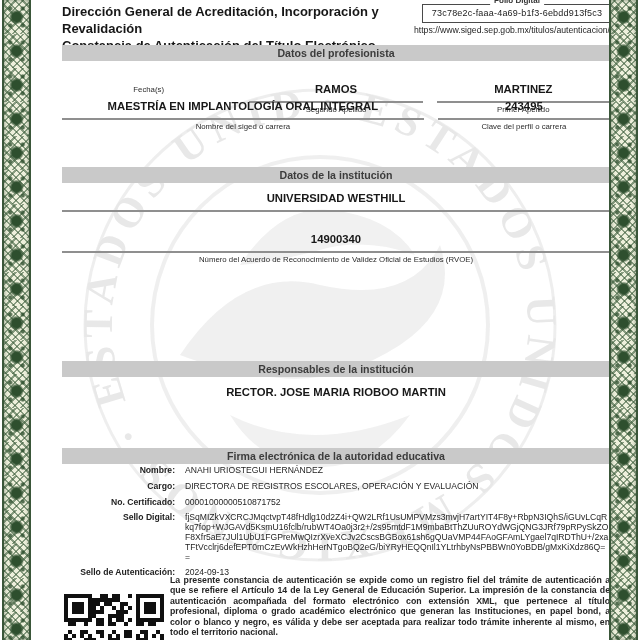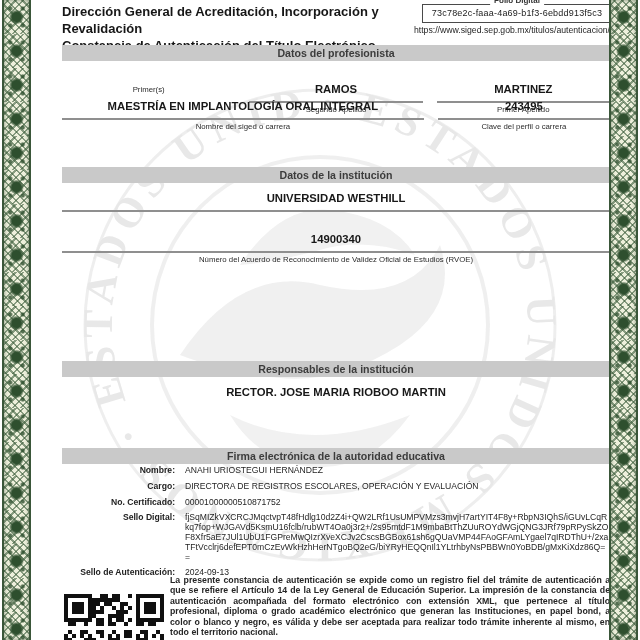--- a/index.html
+++ b/index.html
@@ -100,21 +100,21 @@
   <div class="folio-box">
     <span class="folio-label">Folio Digital</span>
     <div class="folio-value">73c78e2c-faaa-4a69-b1f3-6ebdd913f5c3</div>
   </div>
   <div class="site-url">https://www.siged.sep.gob.mx/titulos/autenticacion/</div>
 
   <div class="bar bar1">Datos del profesionista</div>
 
   <div class="fieldrow row-names">
     <div class="field">
-      <div class="flabel">Primer(s)</div>
+      <div class="flabel">Fecha(s)</div>
     </div>
     <div class="field">
       <div class="value">RAMOS</div>
       <div class="flabel">Segundo Apellido</div>
     </div>
     <div class="field">
       <div class="value">MARTINEZ</div>
       <div class="flabel">Primer Apellido</div>
     </div>
   </div>

